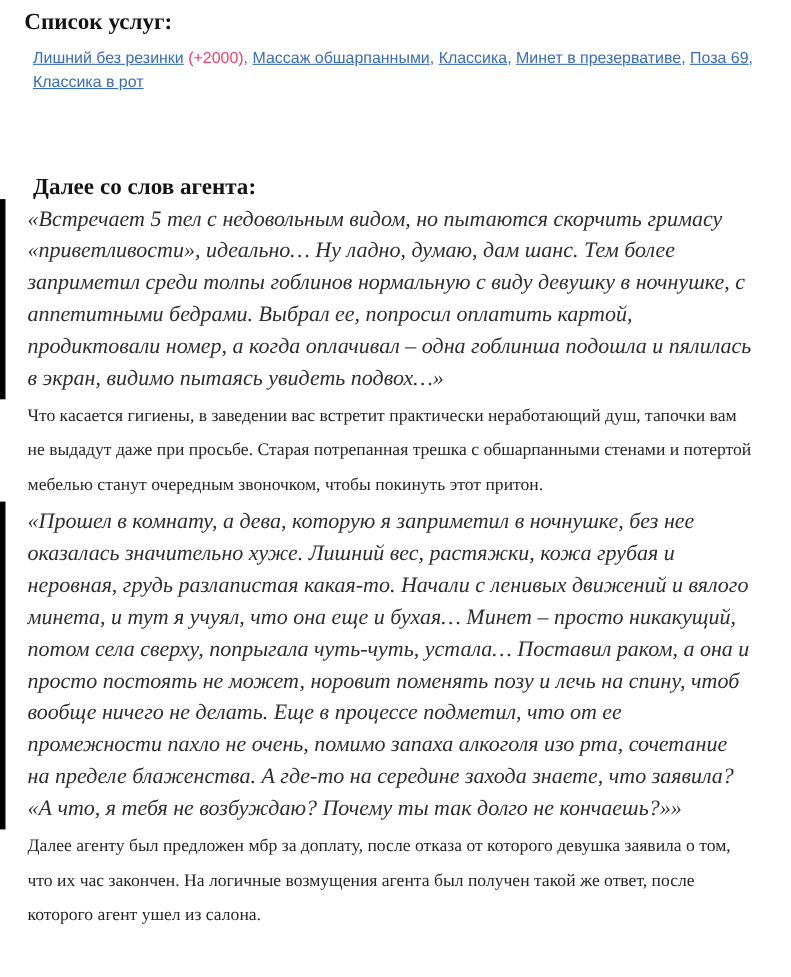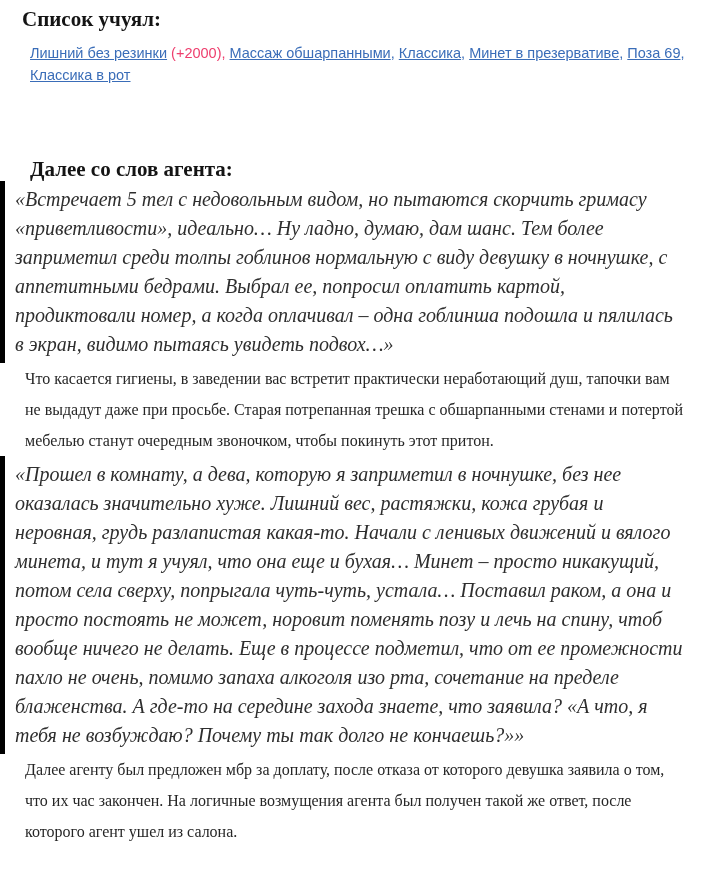--- a/index.html
+++ b/index.html
@@ -42,21 +42,21 @@
     color: var(--price-color, #ee3e6d);
     text-decoration: none;
   }
   .services .sep {
     color: var(--link-color, #3a6db8);
     text-decoration: none;
   }
   blockquote.agent-quote {
     margin: 0;
     border-left: 5px solid var(--border-color, #000000);
-    padding: 4px 34px 4px 10px;
+    padding: 4px 34px 4px 20px;
     font-style: italic;
     font-size: 20px;
     line-height: 29px;
     color: #2e2e2e;
   }
   .quote-1 { margin-top: 21px; }
   .quote-2 { margin-top: 9px; }
   p.body-text {
     margin: 0 30px 0 25px;
     font-size: 16px;
@@ -64,21 +64,21 @@
     color: #262626;
   }
   .para-1 { margin-top: 15px; }
   .para-2 { margin-top: 14px; }
 </style>
 </head>
 <body>
 
 <div class="page">
 
-  <h3 class="section-heading heading-services">Список учуял:</h3>
+  <h3 class="section-heading heading-services">Список услуг:</h3>
 
   <p class="services"><a href="#">Лишний без резинки</a><span class="price"> (+2000),</span> <a href="#">Массаж обшарпанными</a><span class="sep">, </span><a href="#">Классика</a><span class="sep">, </span><a href="#">Минет в презервативе</a><span class="sep">, </span><a href="#">Поза 69</a><span class="sep">, </span><a href="#">Классика в рот</a></p>
 
   <h3 class="section-heading heading-agent">Далее со слов агента:</h3>
 
   <blockquote class="agent-quote quote-1">«Встречает 5 тел с недовольным видом, но пытаются скорчить гримасу «приветливости», идеально… Ну ладно, думаю, дам шанс. Тем более заприметил среди толпы гоблинов нормальную с виду девушку в ночнушке, с аппетитными бедрами. Выбрал ее, попросил оплатить картой, продиктовали номер, а когда оплачивал – одна гоблинша подошла и пялилась в экран, видимо пытаясь увидеть подвох…»</blockquote>
 
   <p class="body-text para-1">Что касается гигиены, в заведении вас встретит практически неработающий душ, тапочки вам не выдадут даже при просьбе. Старая потрепанная трешка с обшарпанными стенами и потертой мебелью станут очередным звоночком, чтобы покинуть этот притон.</p>
 
   <blockquote class="agent-quote quote-2">«Прошел в комнату, а дева, которую я заприметил в ночнушке, без нее оказалась значительно хуже. Лишний вес, растяжки, кожа грубая и неровная, грудь разлапистая какая-то. Начали с ленивых движений и вялого минета, и тут я учуял, что она еще и бухая… Минет – просто никакущий, потом села сверху, попрыгала чуть-чуть, устала… Поставил раком, а она и просто постоять не может, норовит поменять позу  и лечь на спину, чтоб вообще ничего не делать. Еще в процессе подметил, что от ее промежности пахло не очень, помимо запаха алкоголя изо рта, сочетание на пределе блаженства. А где-то на середине захода знаете, что заявила? «А что, я тебя не возбуждаю? Почему ты так долго не кончаешь?»»</blockquote>

